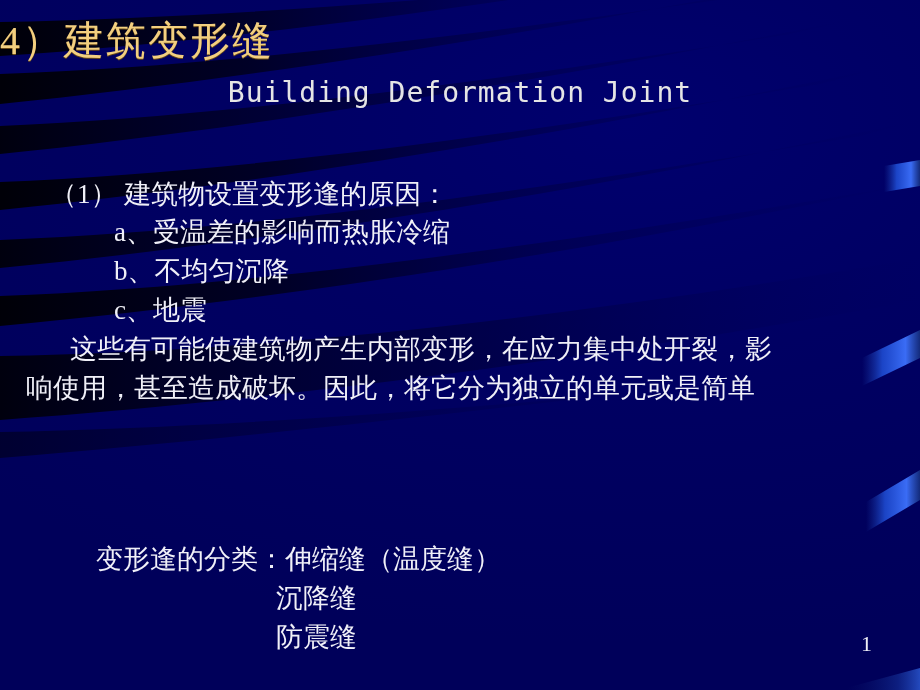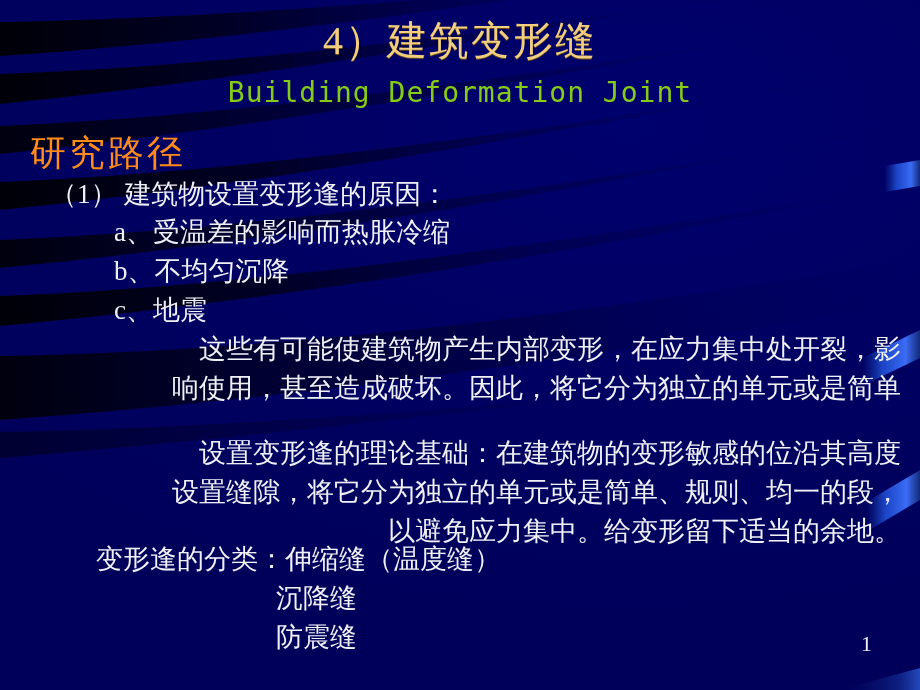--- a/index.html
+++ b/index.html
@@ -29,38 +29,37 @@
     inset: 0;
   }
   #bg-swoosh svg { display: block; width: 920px; height: 690px; }
 
   
   .slide-title {
     position: absolute;
     top: 14px;
     left: 0;
     width: 920px;
-    text-align: center;
     font-size: 40px;
     line-height: 54px;
     color: #f2cf80;
     letter-spacing: 2px;
     white-space: nowrap;
     text-shadow: 0 1px 0 #6a4a18;
   }
   .slide-subtitle {
     position: absolute;
     top: 76px;
     left: 0;
     width: 920px;
     text-align: center;
     font-family: "DejaVu Sans Mono", "Liberation Mono", monospace;
     font-size: 28px;
     line-height: 34px;
-    color: #84cc16;
+    color: #e5e5e5;
     letter-spacing: 1px;
     white-space: nowrap;
   }
   .section-heading {
     position: absolute;
     top: 130px;
     left: 30px;
     font-size: 36px;
     line-height: 46px;
     color: #ff8c1a;
@@ -70,21 +69,21 @@
   .body-text {
     position: absolute;
     left: 26px;
     width: 875px;
     color: #f0f0f8;
     font-size: 27px;
     line-height: 39px;
   }
   .body-text.lvl1 { padding-left: 24px; }
   .body-text.lvl2 { padding-left: 88px; }
-  .para { text-indent: 0; text-align: right; }
+  .para { text-indent: 0; }
   .page-number {
     position: absolute;
     right: 48px;
     bottom: 34px;
     color: #eeeef6;
     font-size: 22px;
     line-height: 24px;
     font-family: "Liberation Serif", serif;
   }
   .ln { white-space: nowrap; }
@@ -136,40 +135,34 @@
       <path d="M862,358 L920,330 L920,358 L862,386 Z" fill="url(#brightBand)"></path>
       <path d="M866,502 L920,470 L920,500 L866,532 Z" fill="url(#brightBand)"></path>
       <path d="M846,688 L920,668 L920,690 L846,690 Z" fill="url(#softGlow)"></path>
     </svg>
   </div>
 
   <div class="slide-title">4）建筑变形缝</div>
 
   <div class="slide-subtitle">Building Deformation Joint</div>
 
-  <div class="section-heading">研究路径</div>
 
   <div class="body-text lvl1" style="top:175px;">（1） 建筑物设置变形逢的原因：</div>
 
   <div class="body-text lvl2" style="top:213px;">a、受温差的影响而热胀冷缩</div>
 
   <div class="body-text lvl2" style="top:252px;">b、不均匀沉降</div>
 
   <div class="body-text lvl2" style="top:291px;">c、地震</div>
 
   <div class="body-text para" style="top:330px;">
     <div class="ln" style="padding-left:44px;">这些有可能使建筑物产生内部变形，在应力集中处开裂，影</div>
     <div class="ln">响使用，甚至造成破坏。因此，将它分为独立的单元或是简单</div>
   </div>
 
-  <div class="body-text para" style="top:434px;">
-    <div class="ln" style="padding-left:44px;">设置变形逢的理论基础：在建筑物的变形敏感的位沿其高度</div>
-    <div class="ln">设置缝隙，将它分为独立的单元或是简单、规则、均一的段，</div>
-    <div class="ln">以避免应力集中。给变形留下适当的余地。</div>
-  </div>
 
   <div class="body-text" style="top:540px; padding-left:70px;">变形逢的分类：伸缩缝（温度缝）</div>
 
   <div class="body-text" style="top:579px; padding-left:250px;">沉降缝</div>
 
   <div class="body-text" style="top:618px; padding-left:250px;">防震缝</div>
 
   <div class="page-number">1</div>
 
 </div>

